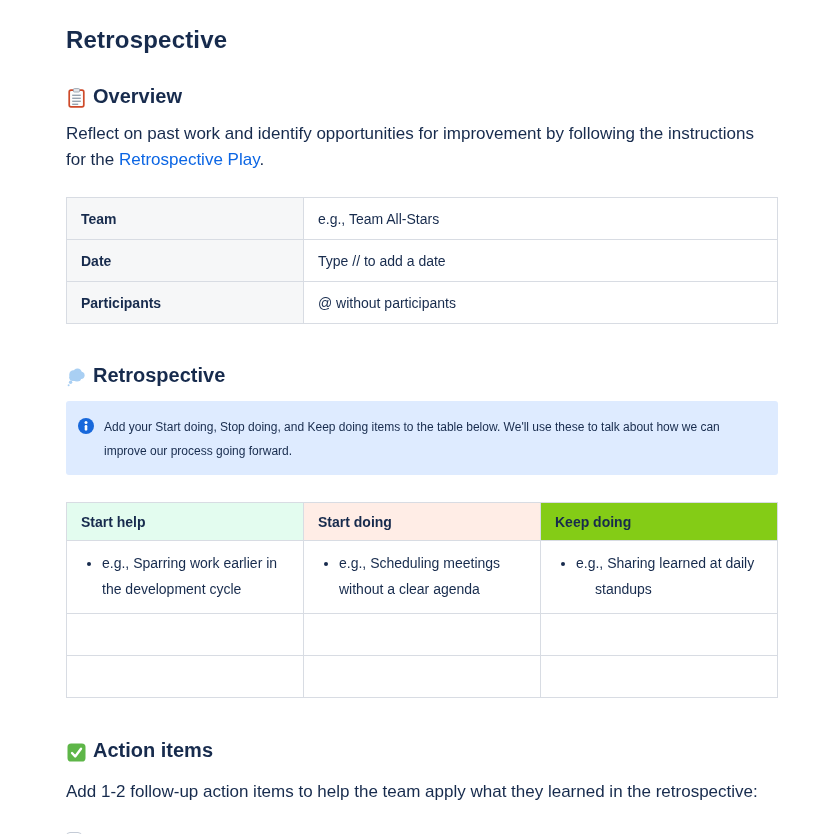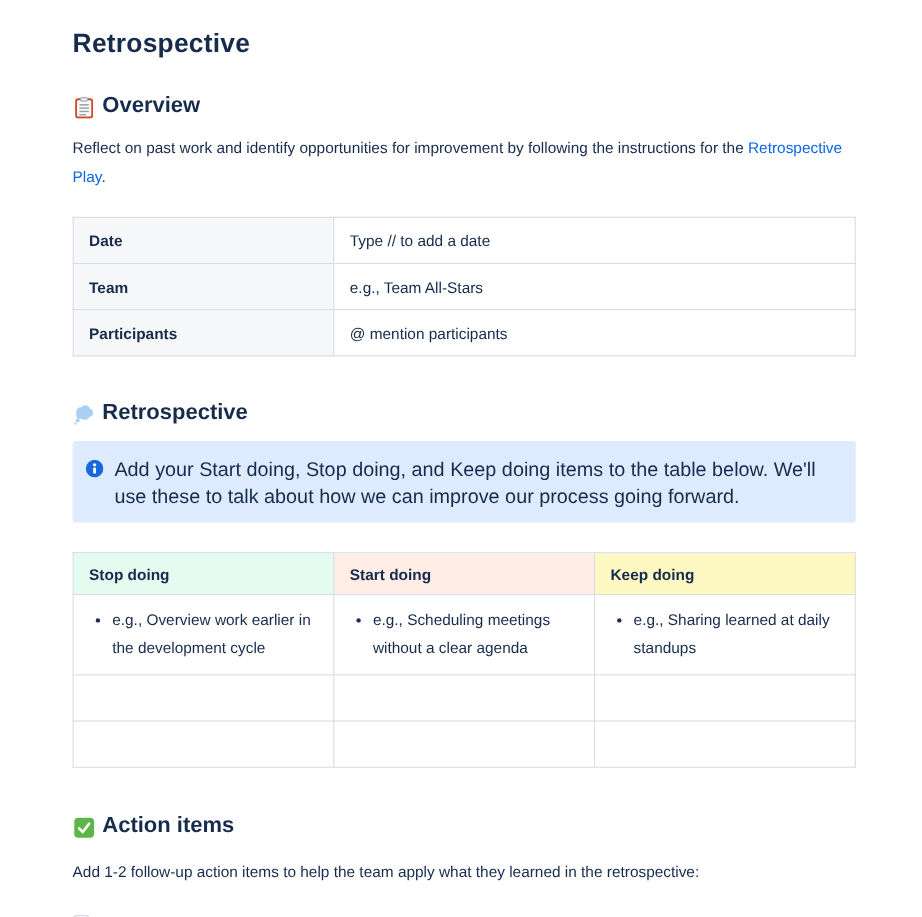--- a/index.html
+++ b/index.html
@@ -15,21 +15,21 @@
   h1.page-title {
     font-size: 24px; font-weight: 600; letter-spacing: .2px;
     margin-bottom: 31px;
   }
   h2.section-heading {
     font-size: 20px; font-weight: 600;
     display: flex; align-items: flex-end; gap: 7px;
   }
   .emoji { display: inline-flex; width: 20px; height: 20px; align-items: center; justify-content: center; flex: 0 0 auto; }
 
-  p.body-text { font-size: 14px; line-height: 26px; max-width: 712px; }
+  p.body-text { font-size: 17px; line-height: 26px; max-width: 712px; }
   a.doc-link { color: #0C66E4; text-decoration: none; cursor: pointer; }
 
   
   table.details {
     width: 712px; border-collapse: collapse; table-layout: fixed;
     margin-top: 24px; margin-bottom: 40px;
     font-size: 14px;
   }
   table.details th, table.details td {
     border: 1px solid #D8DCE3; height: 42px; padding: 8px 14px;
@@ -38,41 +38,42 @@
   table.details th { background: #F6F7F8; font-weight: 700; width: 237px; }
   table.details td { background: #ffffff; font-weight: 400; }
 
   
   .info-panel {
     width: 712px; background: #DEEBFF; border-radius: 3px;
     margin-top: 14px; margin-bottom: 27px;
     padding: 12px 16px 12px 12px;
     display: flex; gap: 10px; align-items: flex-start;
   }
-  .info-panel .panel-text { font-size: 18px; line-height: 24px; padding-top: 2px; }
+  .info-panel .panel-text { font-size: 12px; line-height: 24px; padding-top: 2px; }
   .info-icon-wrap { flex: 0 0 auto; padding-top: 5px; }
 
   
   table.retro {
     width: 712px; border-collapse: collapse; table-layout: fixed;
     margin-bottom: 41px; font-size: 14px;
   }
   table.retro th, table.retro td {
     border: 1px solid #D8DCE3; text-align: left; vertical-align: top;
   }
   table.retro th { font-weight: 700; height: 38px; padding: 9px 14px; vertical-align: middle; }
   table.retro td.cell-content { padding: 9px 10px 11px 14px; }
   table.retro tr.empty-row td { height: 42px; background: #ffffff; }
   table.retro ul { margin: 0; padding-left: 21px; }
   table.retro li { line-height: 26px; }
   .misspelled {
     text-decoration-style: wavy;
     text-decoration-color: #E2483D;
     text-decoration-thickness: 1px;
     text-underline-offset: 3px;
+    margin-left: 19px;
   }
   .desc-text { margin-top: 17px; }
 
   
   .task-item {
     margin-top: 23px;
     display: flex; align-items: center; gap: 11px;
     font-size: 14px; line-height: 24px;
   }
   .checkbox {
@@ -99,30 +100,30 @@
         <rect x="4.2" y="15.6" width="6.0" height="1.4" fill="#97A3B0"></rect>
       </svg>
     </span>
     <span>Overview</span>
   </h2>
   <p class="body-text" style="margin-top:13px;"><span>Reflect on past work and identify opportunities for improvement by following the instructions for the </span><a class="doc-link">Retrospective Play</a><span>.</span></p>
 
   <table class="details">
     <tbody>
       <tr>
+        <th>Team</th>
+        <td>e.g., Team All-Stars</td>
+      </tr>
+      <tr>
         <th>Date</th>
         <td>Type // to add a date</td>
       </tr>
       <tr>
-        <th>Team</th>
-        <td>e.g., Team All-Stars</td>
-      </tr>
-      <tr>
         <th>Participants</th>
-        <td>@ mention participants</td>
+        <td>@ without participants</td>
       </tr>
     </tbody>
   </table>
 
   <h2 class="section-heading">
     <span class="emoji">
       <svg width="20" height="20" viewBox="0 0 20 20">
         <g fill="#A9CFF3">
           <circle cx="7.5" cy="7.5" r="4.2"></circle>
           <circle cx="11.5" cy="5.8" r="4.4"></circle>
@@ -144,28 +145,28 @@
         <circle cx="8" cy="4.6" r="1.5" fill="#ffffff"></circle>
         <rect x="6.7" y="7" width="2.6" height="5.6" rx="1.2" fill="#ffffff"></rect>
       </svg>
     </span>
     <p class="panel-text">Add your Start doing, Stop doing, and Keep doing items to the table below. We'll use these to talk about how we can improve our process going forward.</p>
   </div>
 
   <table class="retro">
     <tbody>
       <tr>
-        <th style="background: rgb(227, 252, 239);">Stop doing</th>
+        <th style="background: rgb(227, 252, 239);">Start help</th>
         <th style="background: rgb(255, 237, 230);">Start doing</th>
-        <th style="background: #fef9c3;">Keep doing</th>
+        <th style="background: #84cc16;">Keep doing</th>
       </tr>
       <tr>
         <td class="cell-content">
           <ul>
-              <li>e.g., Overview work earlier in the development cycle</li>
+              <li>e.g., Sparring work earlier in the development cycle</li>
             </ul>
         </td>
         <td class="cell-content">
           <ul>
               <li>e.g., Scheduling meetings without a clear agenda</li>
             </ul>
         </td>
         <td class="cell-content">
           <ul>
               <li><span>e.g., Sharing learned at daily </span><span class="misspelled">standups</span></li>

